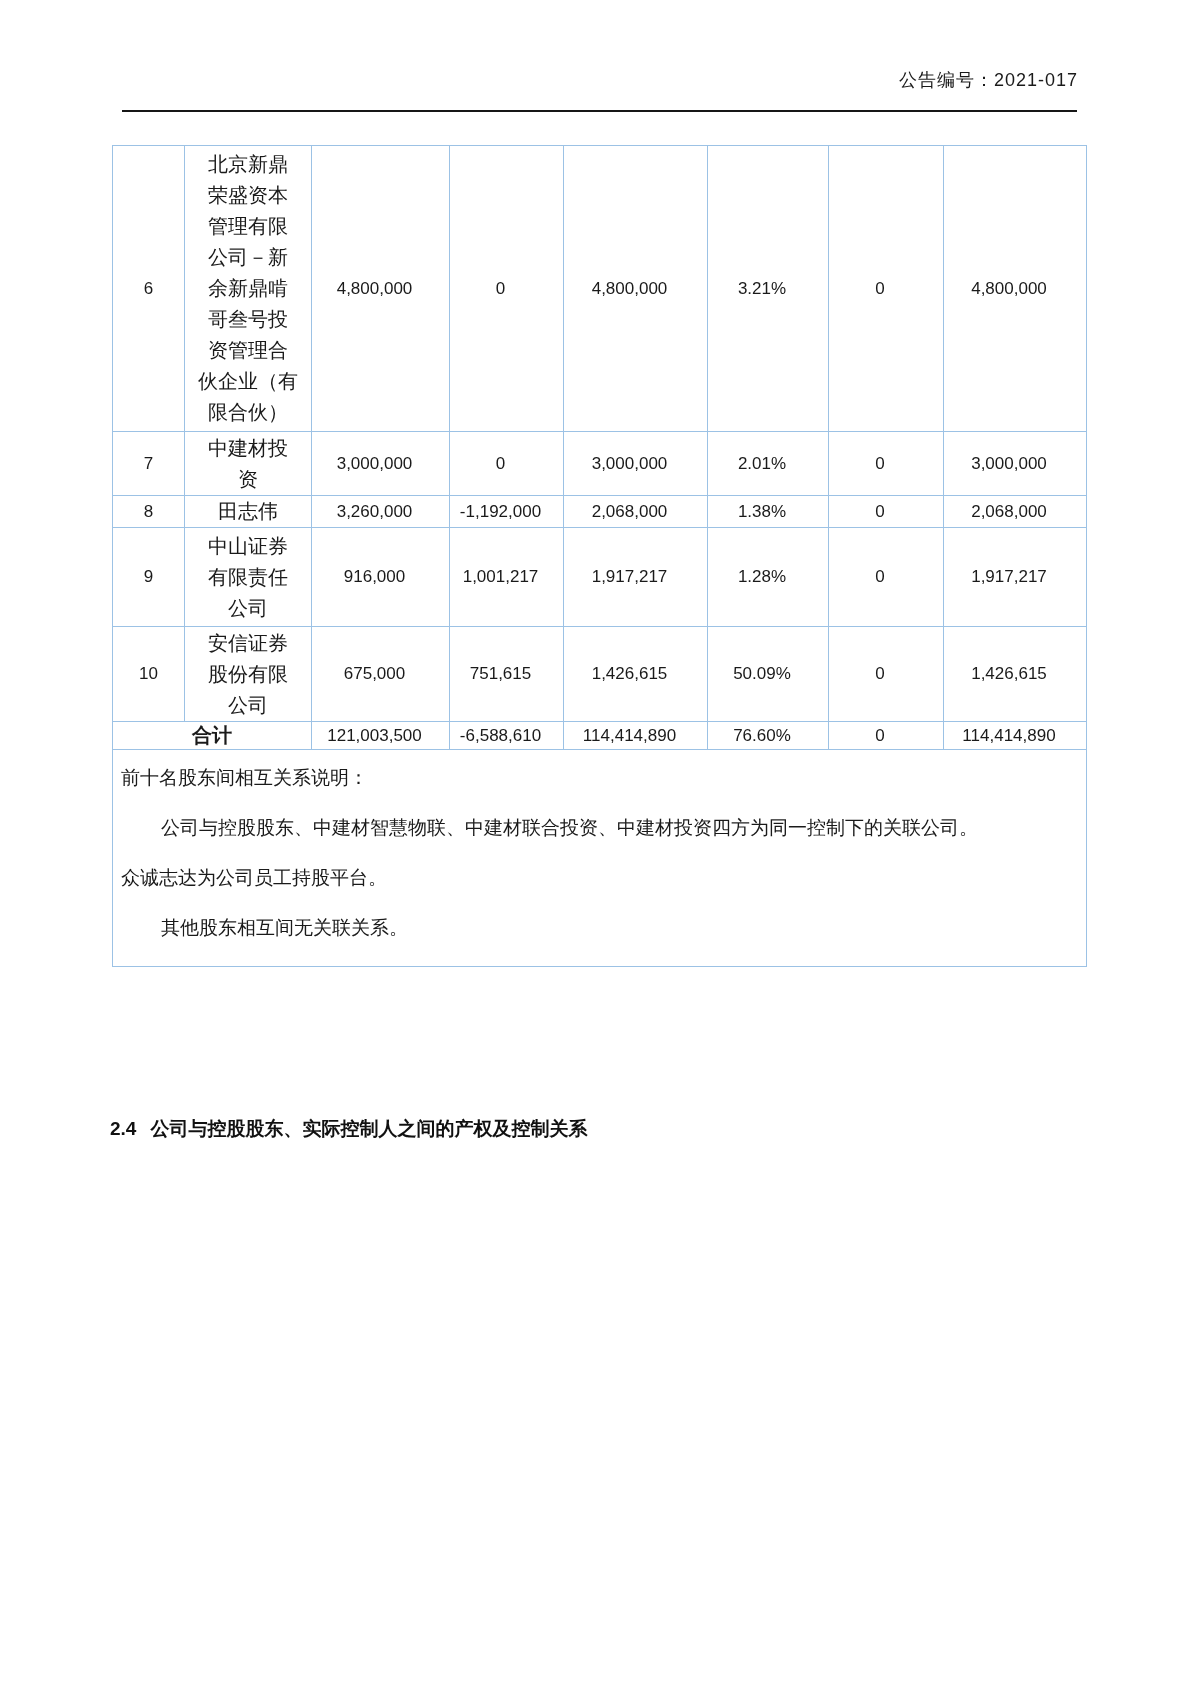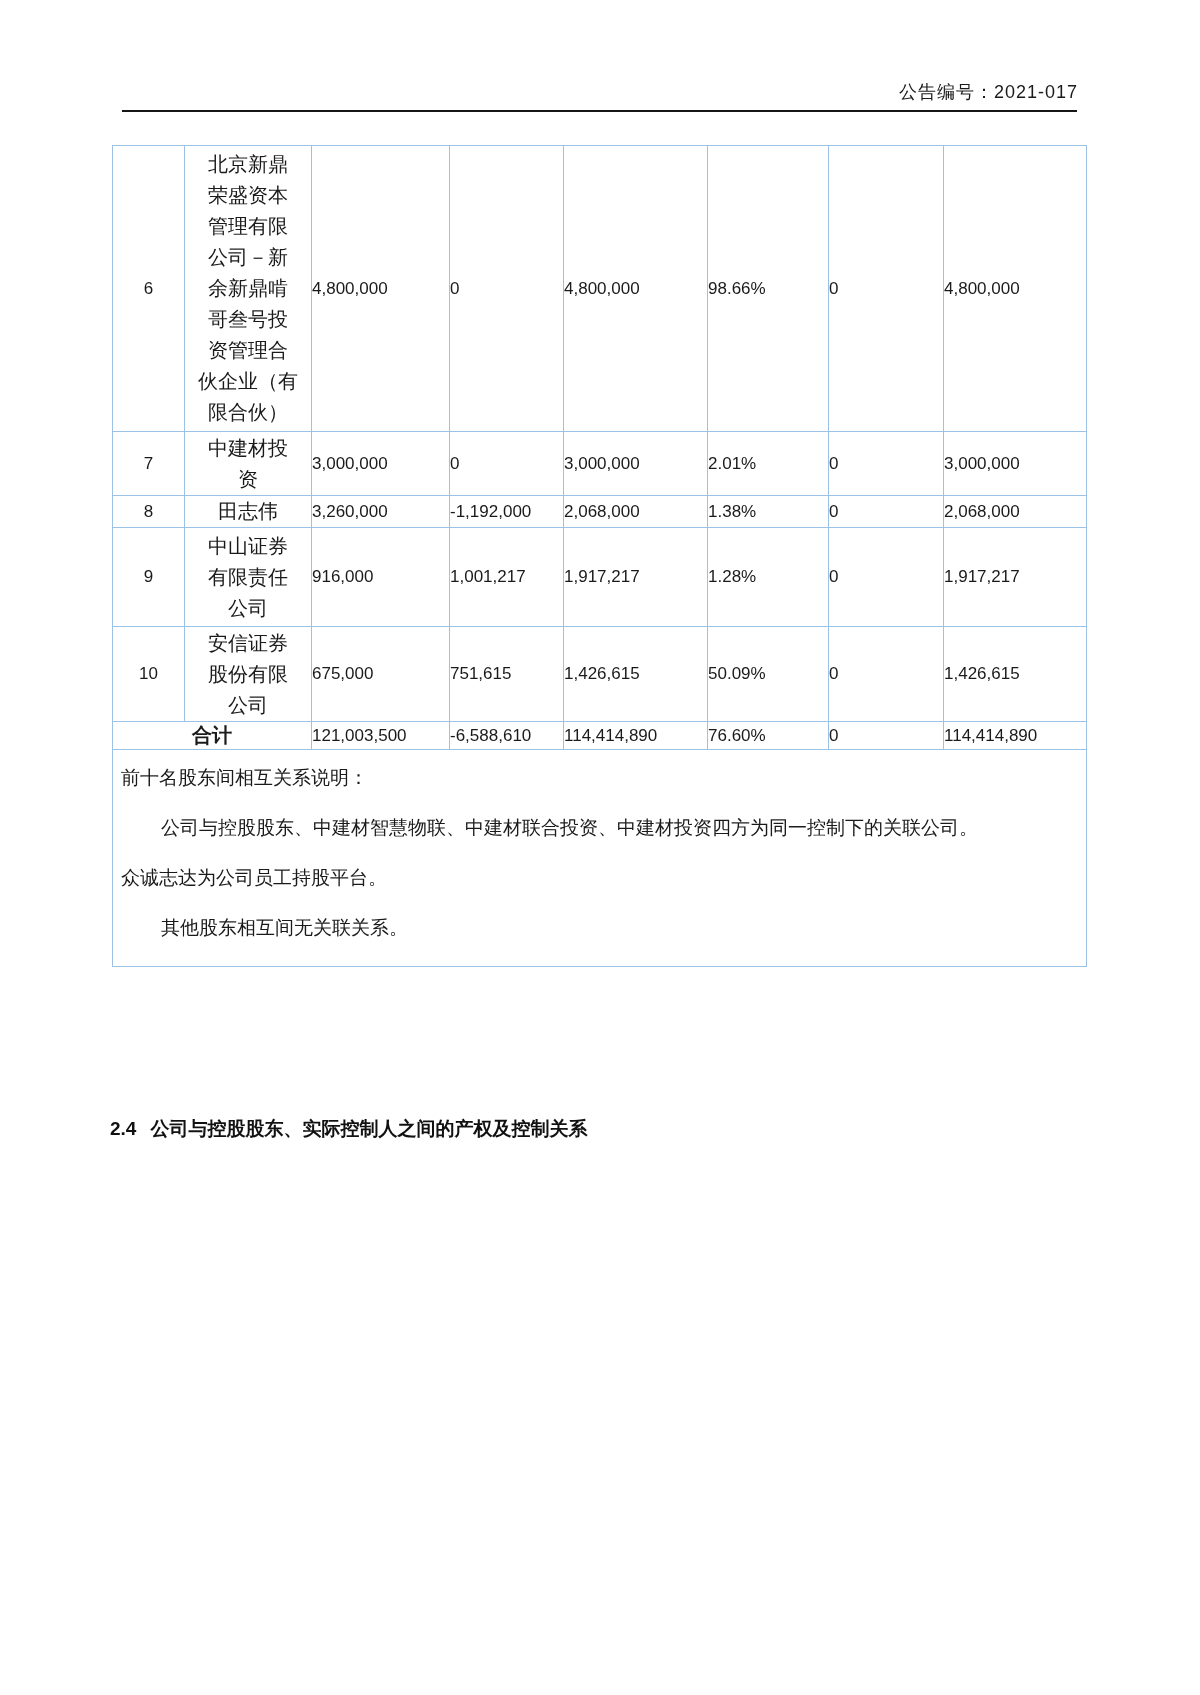--- a/index.html
+++ b/index.html
@@ -7,21 +7,21 @@
     width:1200px;height:1695px;
     background:#ffffff;
     position:relative;
     color:#1a1a1a;
     font-family:"Liberation Serif","DejaVu Serif",serif;
   }
   .sans{font-family:"Liberation Sans","DejaVu Sans",sans-serif;}
 
   
   .page-header{
-    position:absolute;top:80px;right:122px;
+    position:absolute;top:68px;right:122px;
     font-size:18px;letter-spacing:1px;white-space:nowrap;
   }
   .header-rule{
     position:absolute;top:110px;left:122px;width:955px;height:0;
     border-top:2px solid #161616;
   }
 
   
   table.doc-table{
     position:absolute;top:145px;left:112px;
@@ -39,21 +39,21 @@
     text-align:center;
     font-family:"Liberation Sans","DejaVu Sans",sans-serif;
     font-size:17px;
   }
   .c-name{
     text-align:center;
     font-size:20px;line-height:31px;
     white-space:pre-line;
   }
   .c-num{
-    text-align:left;
+    text-align:center;
     padding-right:12px !important;
     font-family:"Liberation Sans","DejaVu Sans",sans-serif;
     font-size:17px;
   }
   tr.r5{height:122px;}
   tr.r6{height:286px;}
   tr.r7{height:64px;}
   tr.r8{height:30px;}
   tr.r9{height:99px;}
   tr.r10{height:95px;}
@@ -109,21 +109,21 @@
 管理有限
 公司－新
 余新鼎啃
 哥叁号投
 资管理合
 伙企业（有
 限合伙）</td>
       <td class="c-num">4,800,000</td>
       <td class="c-num">0</td>
       <td class="c-num">4,800,000</td>
-      <td class="c-num">98.66%</td>
+      <td class="c-num">3.21%</td>
       <td class="c-num">0</td>
       <td class="c-num">4,800,000</td>
     </tr>
     <tr class="r7">
       <td class="c-no">7</td>
       <td class="c-name">中建材投
 资</td>
       <td class="c-num">3,000,000</td>
       <td class="c-num">0</td>
       <td class="c-num">3,000,000</td>

